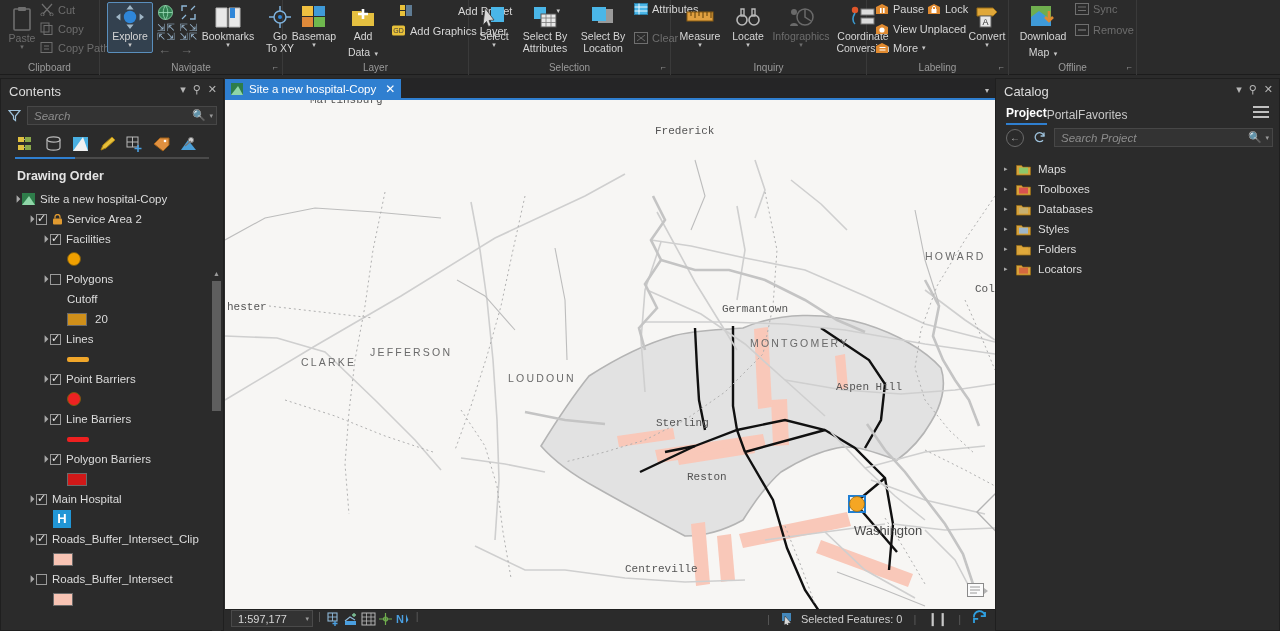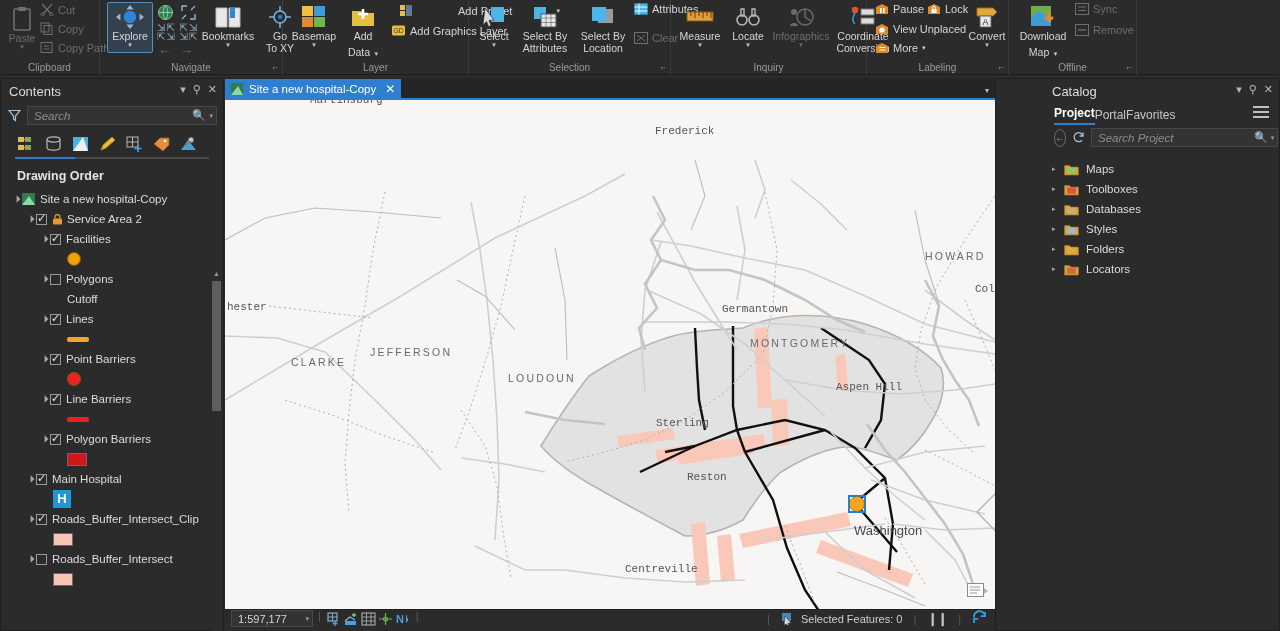--- a/index.html
+++ b/index.html
@@ -583,20 +583,24 @@
           <span class="sw dot" style="background: rgb(240, 160, 0);"></span>
         </div>
         <div class="toc-row" style="padding-left: 32px;">
           <span class="toc-arrow" style="transform: rotate(-45deg);">◢</span>
           <span class="cb"></span>
           <span class="toc-lbl">Polygons</span>
         </div>
         <div class="toc-row" style="padding-left: 60px;">
           <span class="toc-lbl">Cutoff</span>
         </div>
+        <div class="swrow" style="padding-left: 60px;">
+          <span class="sw" style="background: rgb(207, 143, 26);"></span>
+          <span class="sw-lbl">20</span>
+        </div>
         <div class="toc-row" style="padding-left: 32px;">
           <span class="toc-arrow" style="transform: rotate(-45deg);">◢</span>
           <span class="cb on"></span>
           <span class="toc-lbl">Lines</span>
         </div>
         <div class="swrow" style="padding-left: 60px;">
           <span class="sw line" style="background: rgb(240, 166, 42);"></span>
         </div>
         <div class="toc-row" style="padding-left: 32px;">
           <span class="toc-arrow" style="transform: rotate(-45deg);">◢</span>
@@ -648,21 +652,21 @@
         </div>
       </div>
 
   <div class="vscroll" style="top:190px;height:420px;">
     <div class="arw" style="top:0;">▲</div>
     <div class="thumb" style="top:12px;height:130px;"></div>
 
   </div>
 </div>
 
-<div class="panel" style="left:995px;top:78px;width:285px;height:553px;padding-left:48px;">
+<div class="panel" style="left:995px;top:78px;width:285px;height:553px;">
   <div class="panel-head">
     <span class="panel-title">Catalog</span>
     <span class="panel-head-ctrl">
       <span class="hc">▾</span>
       <span class="hc">⚲</span>
       <span class="hc">✕</span>
     </span>
   </div>
 
   <div class="cat-tabs">
@@ -869,21 +873,21 @@
     </svg>
 
     <div id="maplabels">
           <div class="mlabel city" style="left: 85px; top: -6px;">Martinsburg</div>
           <div class="mlabel city" style="left: 430px; top: 25px;">Frederick</div>
           <div class="mlabel county" style="left: 145px; top: 246px;">JEFFERSON</div>
           <div class="mlabel county" style="left: 700px; top: 150px;">HOWARD</div>
           <div class="mlabel city" style="left: 750px; top: 183px;">Colu</div>
           <div class="mlabel city" style="left: 497px; top: 203px;">Germantown</div>
           <div class="mlabel county" style="left: 525px; top: 237px;">MONTGOMERY</div>
-          <div class="mlabel county" style="left: 66px; top: 256px; text-align: center;">CLARKE</div>
+          <div class="mlabel county" style="left: 76px; top: 256px; text-align: center;">CLARKE</div>
           <div class="mlabel county" style="left: 283px; top: 272px;">LOUDOUN</div>
           <div class="mlabel city" style="left: 611px; top: 281px;">Aspen Hill</div>
           <div class="mlabel city" style="left: 431px; top: 317px;">Sterling</div>
           <div class="mlabel city" style="left: 462px; top: 371px;">Reston</div>
           <div class="mlabel bigcity" style="left: 629px; top: 423px;">Washington</div>
           <div class="mlabel city" style="left: 400px; top: 463px;">Centreville</div>
           <div class="mlabel city" style="left: 2px; top: 201px;">hester</div>
         </div>
 
     <div style="position:absolute;right:6px;bottom:8px;width:22px;height:18px;">

